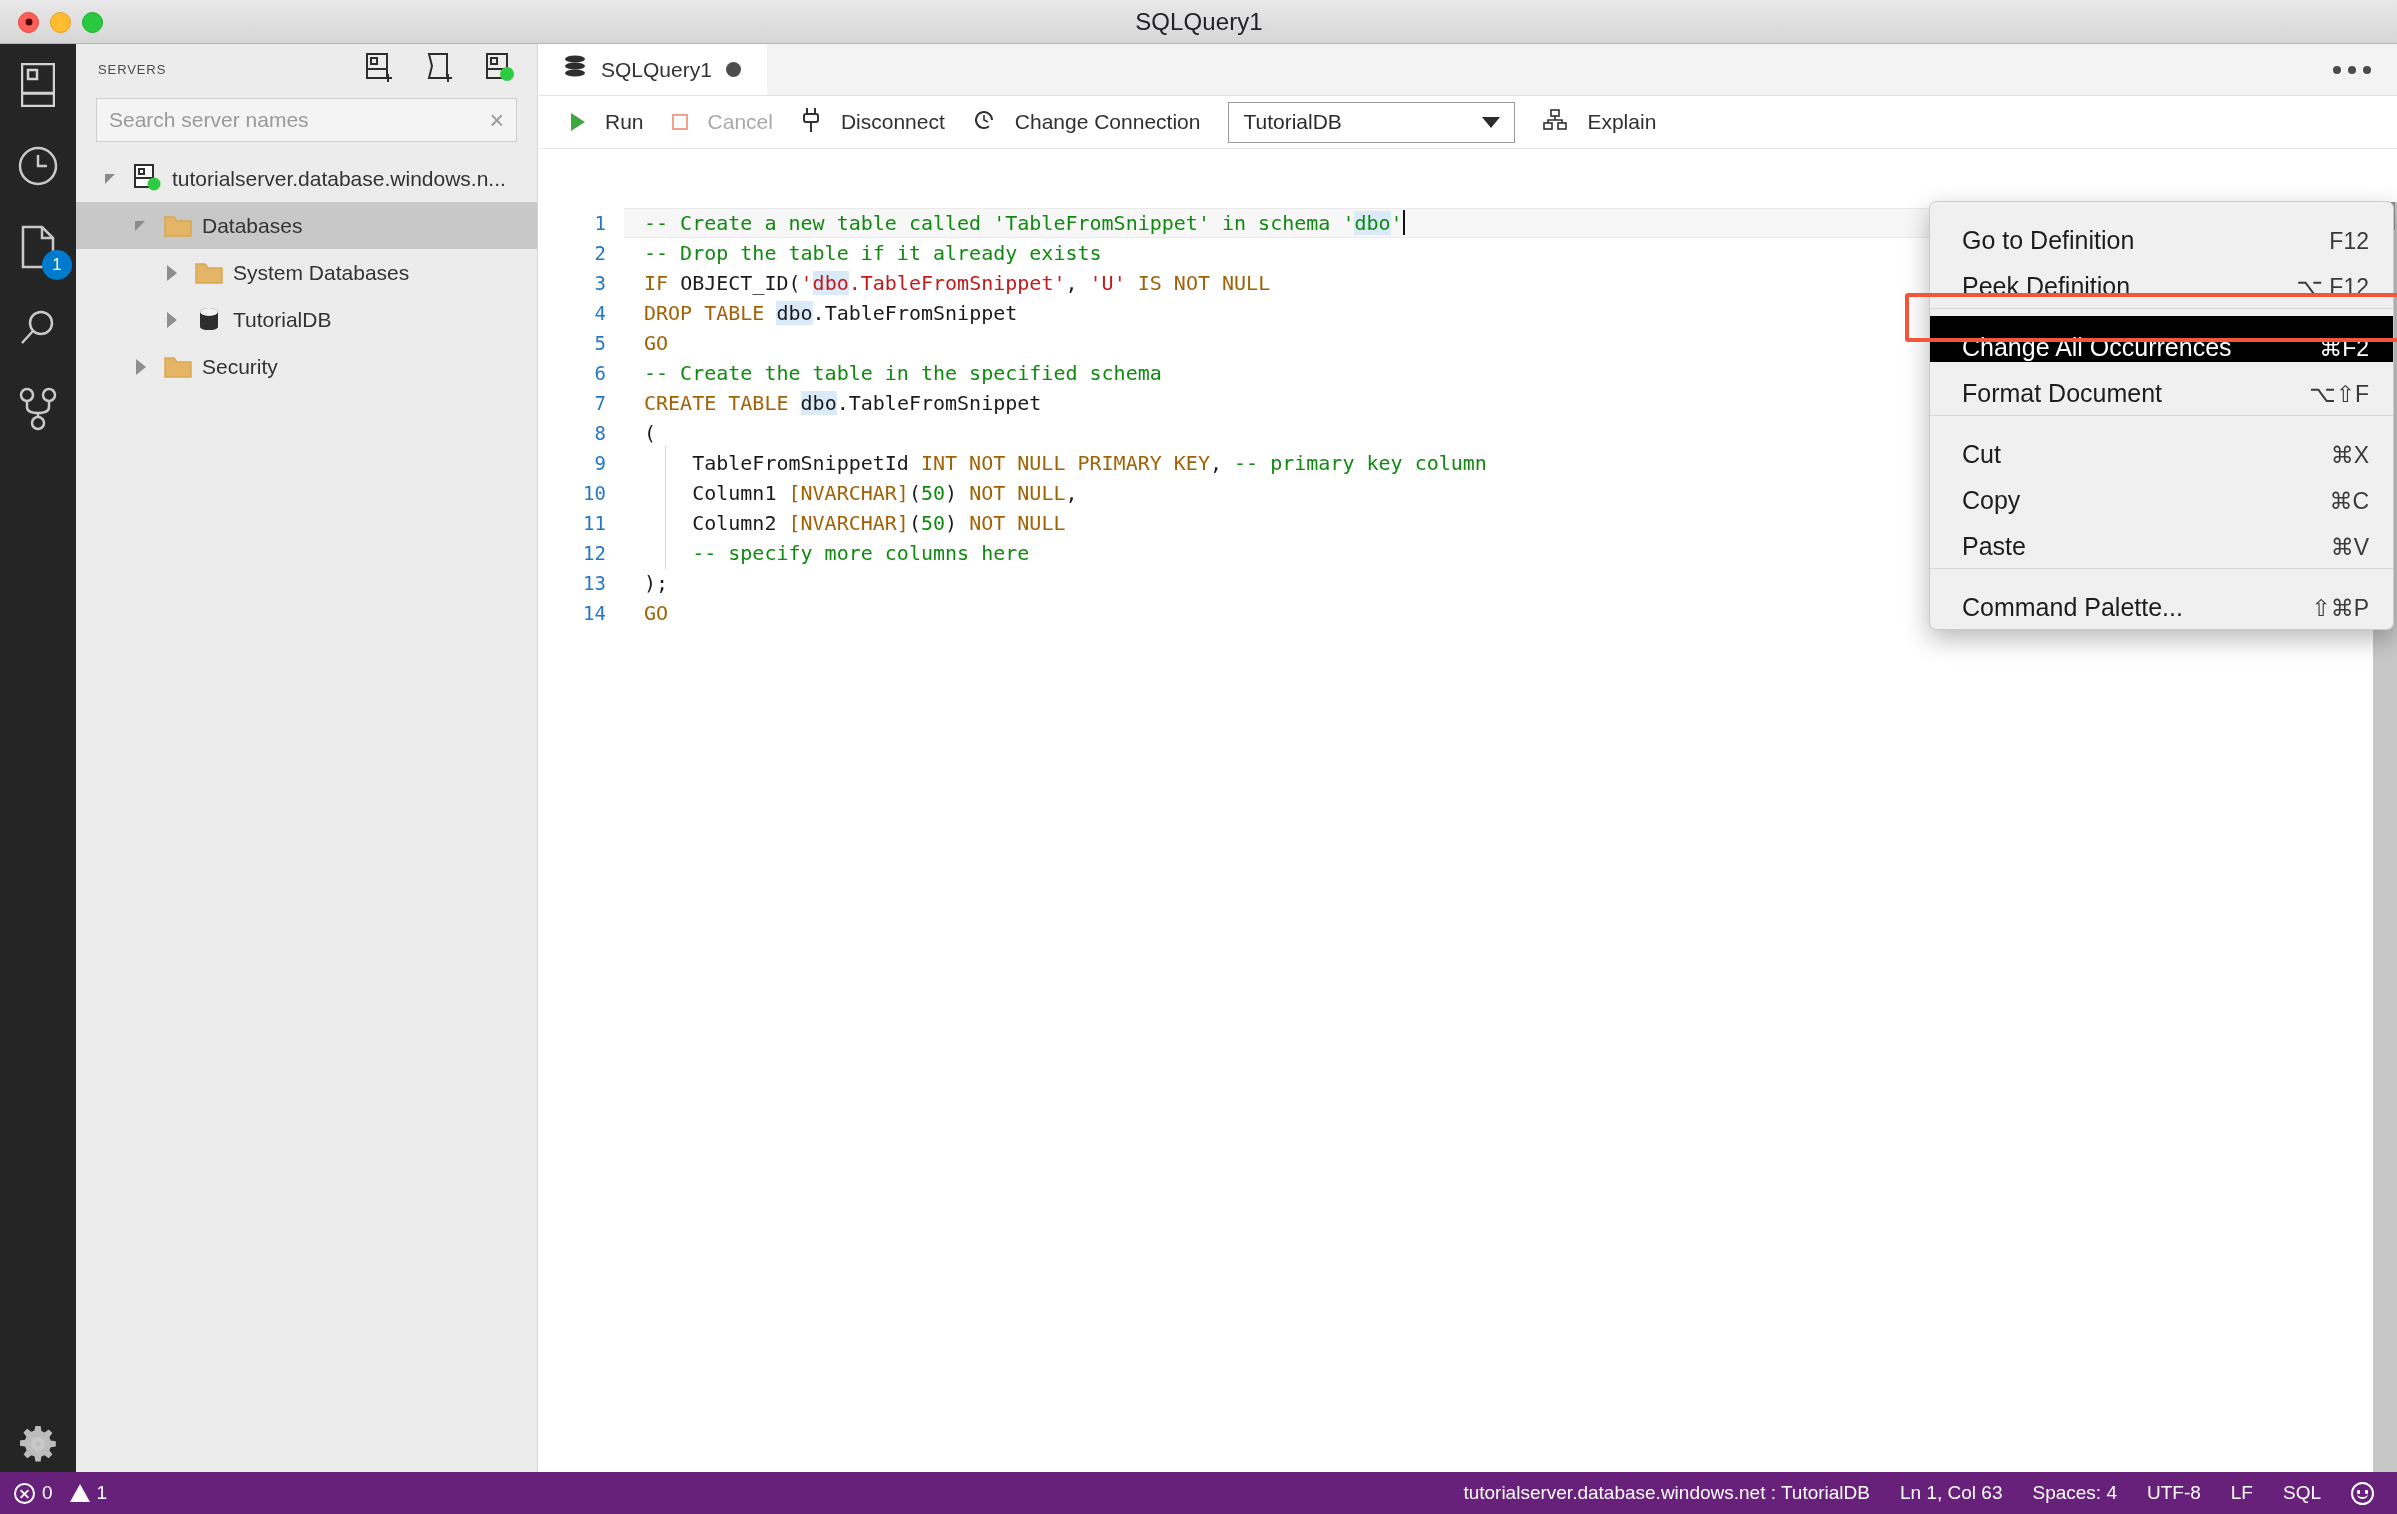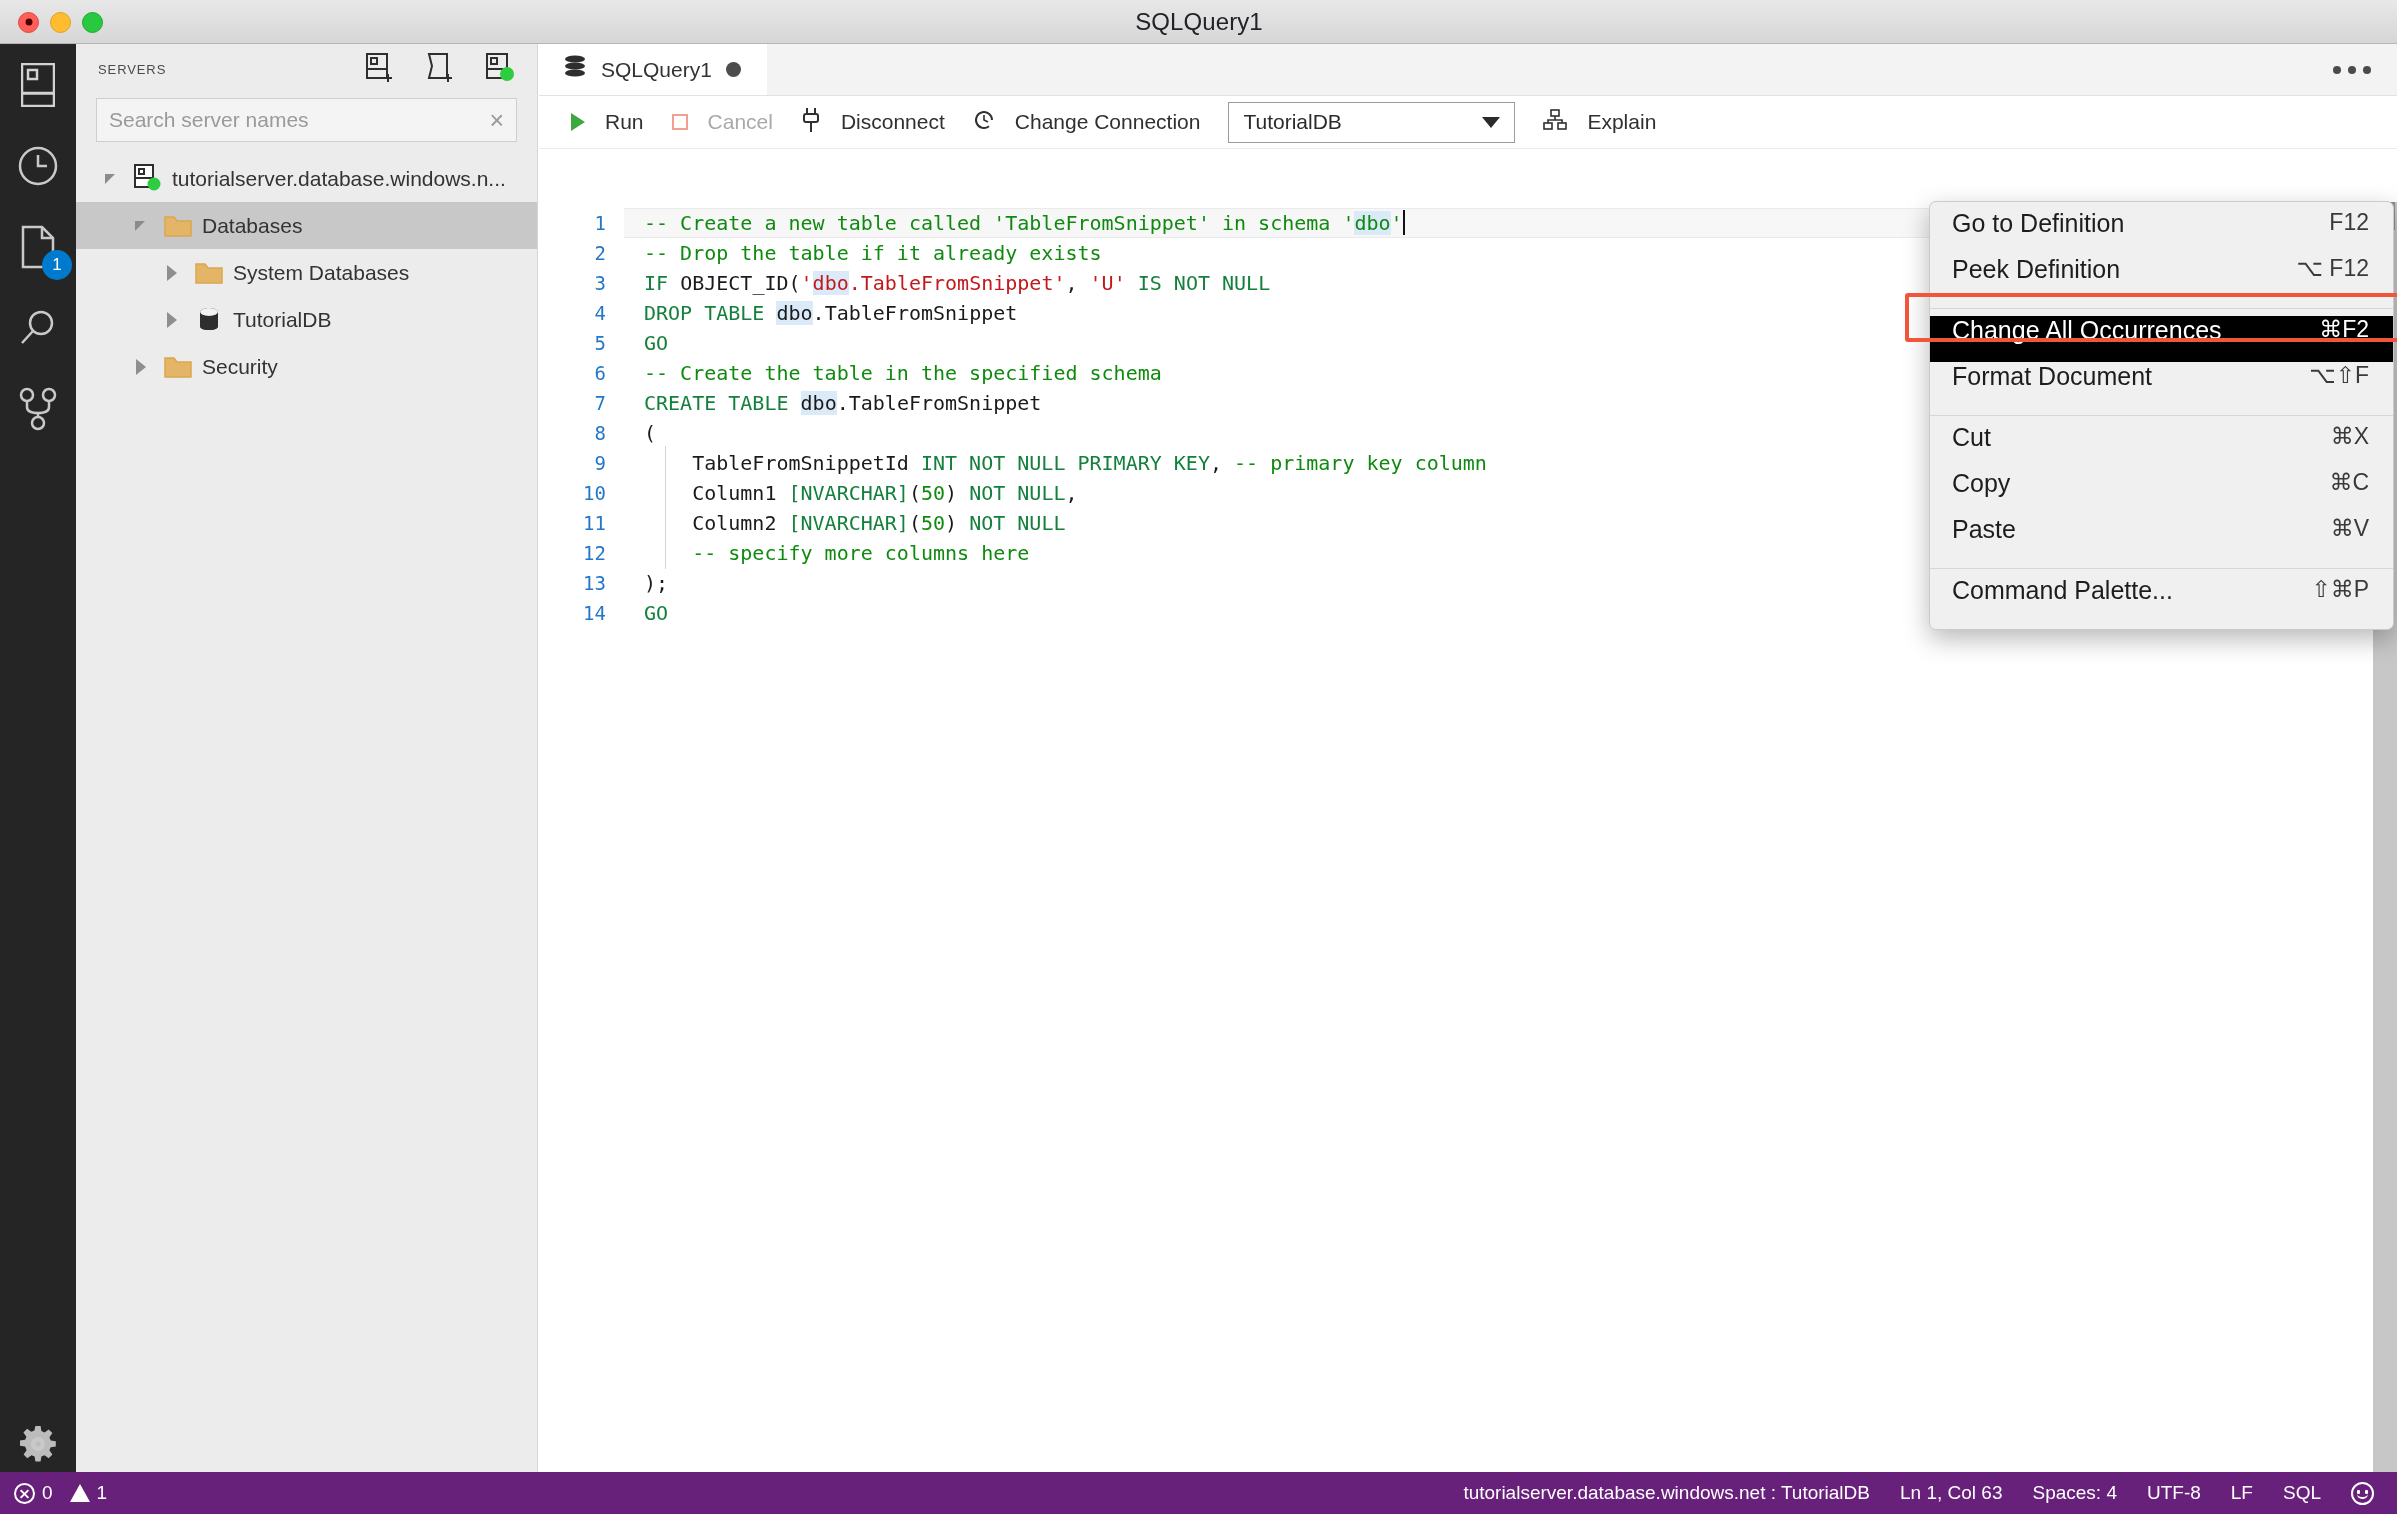--- a/index.html
+++ b/index.html
@@ -115,40 +115,40 @@
     font-family:"DejaVu Sans Mono", monospace; font-size:20px; line-height:30px;
     padding-top:6px;
   }
   .cline{ display:flex; height:30px; align-items:center; white-space:pre; }
   .gutter{ width:85px; text-align:right; padding-right:18px; color:#2477c9; font-size:19px; flex:none;
            font-family:"DejaVu Sans Mono", monospace;}
   .ctext{ padding-left:20px; position:relative;}
   .cur-line{ position:absolute; left:85px; right:0; height:30px; background:#f7f7f7;
              border-top:1px solid #eaeaea; border-bottom:1px solid #eaeaea;}
   .cmt{ color:#0f8a0f; }
-  .kw{ color:#15803d; }
+  .kw{ color:#a16207; }
   .str{ color:#c21a1a; }
   .num{ color:#0f8a0f; }
   .plain{ color:#1a1a1a; }
   .occ{ background:#dbeaf9; }
   .caret{ display:inline-block; width:2px; height:25px; background:#111; vertical-align:-5px;}
   .indentguide{ position:absolute; width:1px; background:#d4d4d4; }
 
   
   #vscroll{ position:absolute; right:0; top:0; width:24px; bottom:0; background:#c7c7c7; }
   #vthumb{ position:absolute; right:2px; width:18px; background:#8e8e8e; }
 
   
   #ctxmenu{
     position:absolute; left:1390px; top:157px; width:465px;
     background:#f0f0f0; border:1px solid #cbcbcb; border-radius:7px;
     box-shadow:0 9px 26px rgba(0,0,0,.28); padding:7px 0 7px 0; z-index:40;
   }
   .mi{
-    height:46px; display:flex; align-items:flex-start; padding:0 24px 0 22px;
+    height:46px; display:flex; align-items:flex-end; padding:0 24px 0 32px;
     font-size:25px; color:#1d1d1d; cursor:pointer; white-space:nowrap;
   }
   .mi .mlabel{ flex:1; }
   .mi .mkey{ color:#3a3a3a; font-size:23px; padding-left:30px; }
   .mi.active{ background:#1e8ef6; color:#fff; }
   .mi.active .mkey{ color:#fff; }
   .msep{ height:1px; background:#d6d6d6; margin:7px 0; }
   #highlight-box{
     position:absolute; left:1366px; top:249px; width:517px; height:49px;
     border:4px solid #f1563b; border-radius:3px; z-index:45; pointer-events:none;

